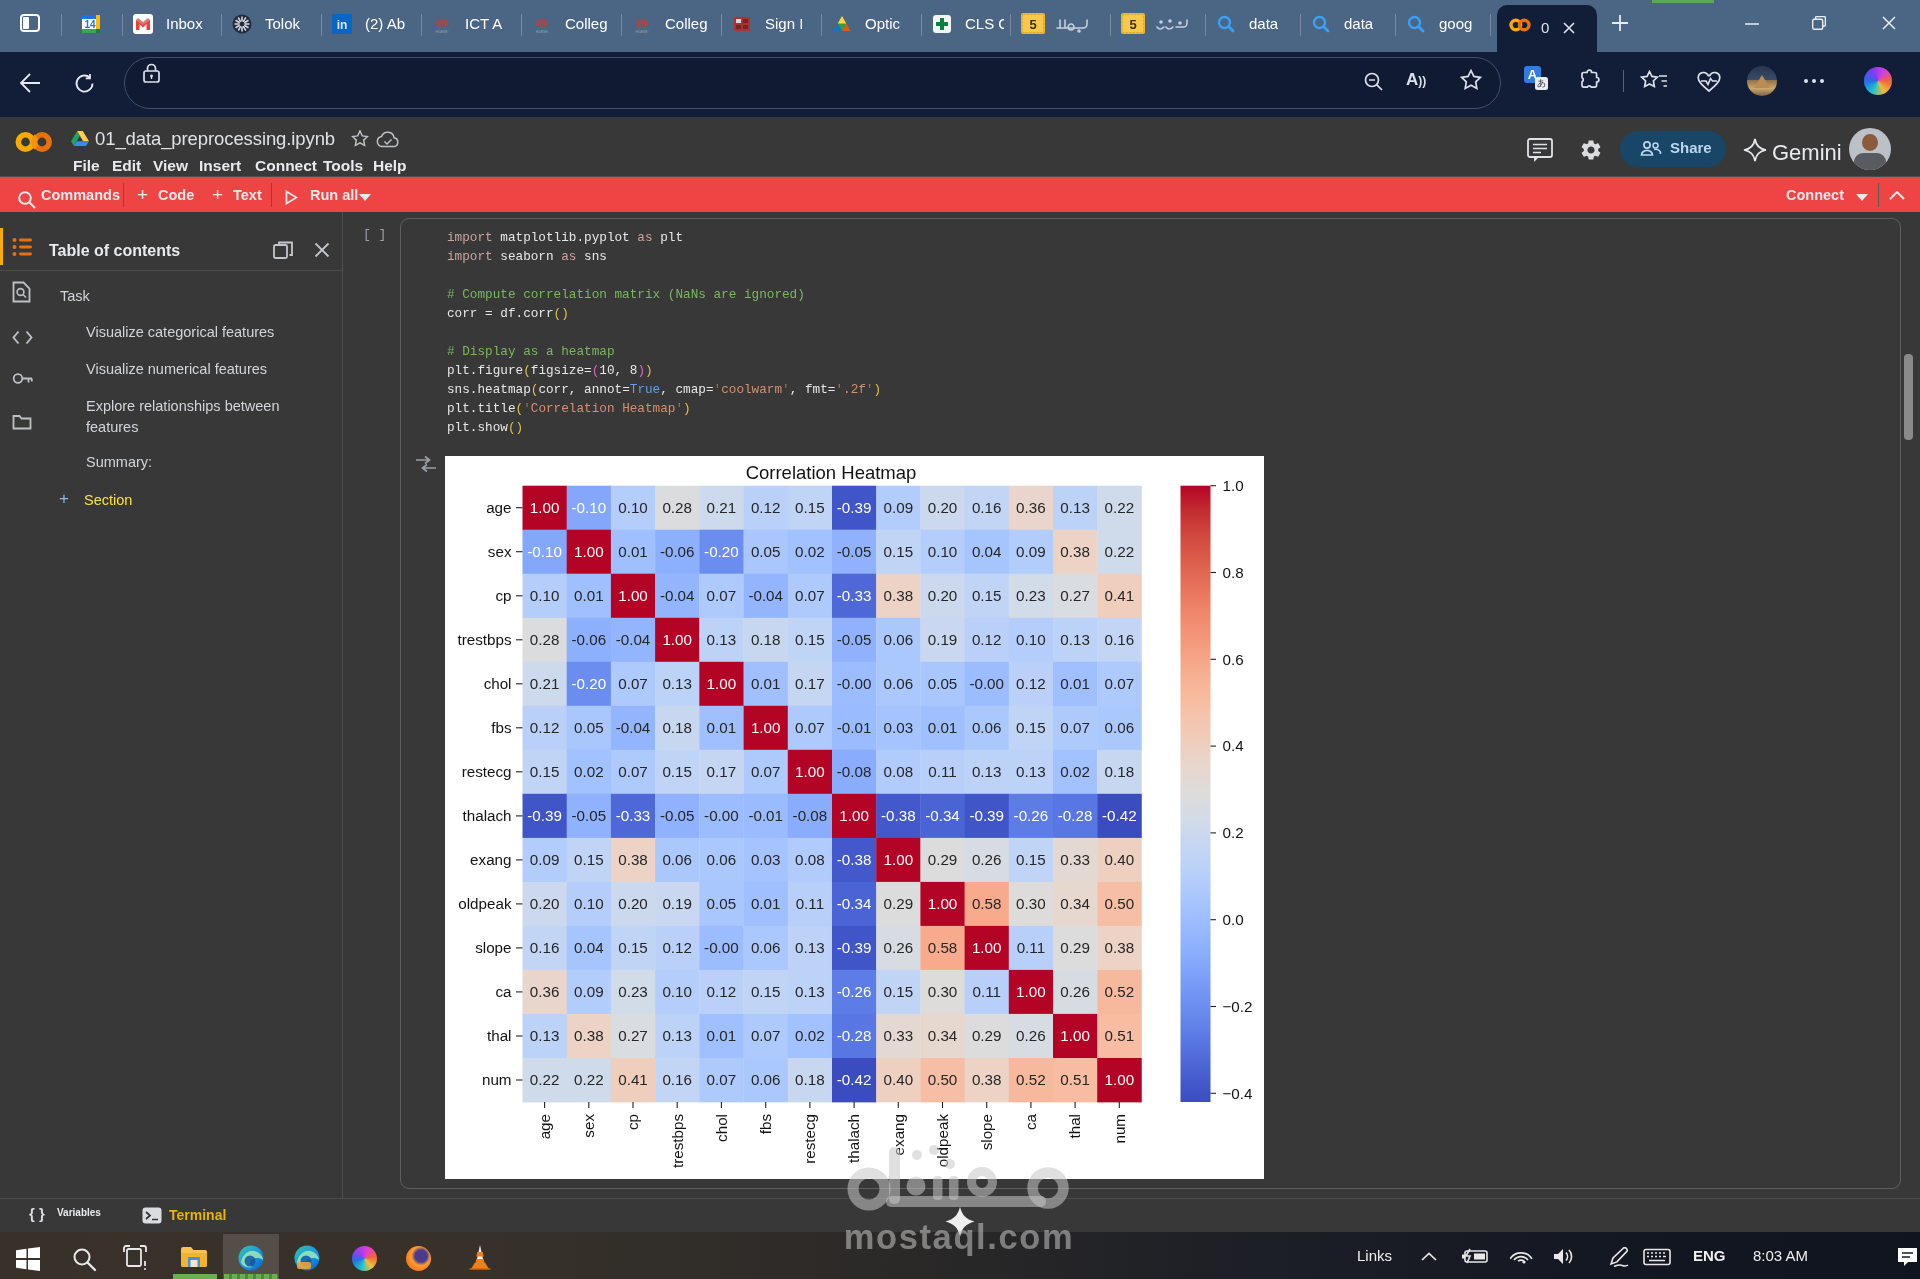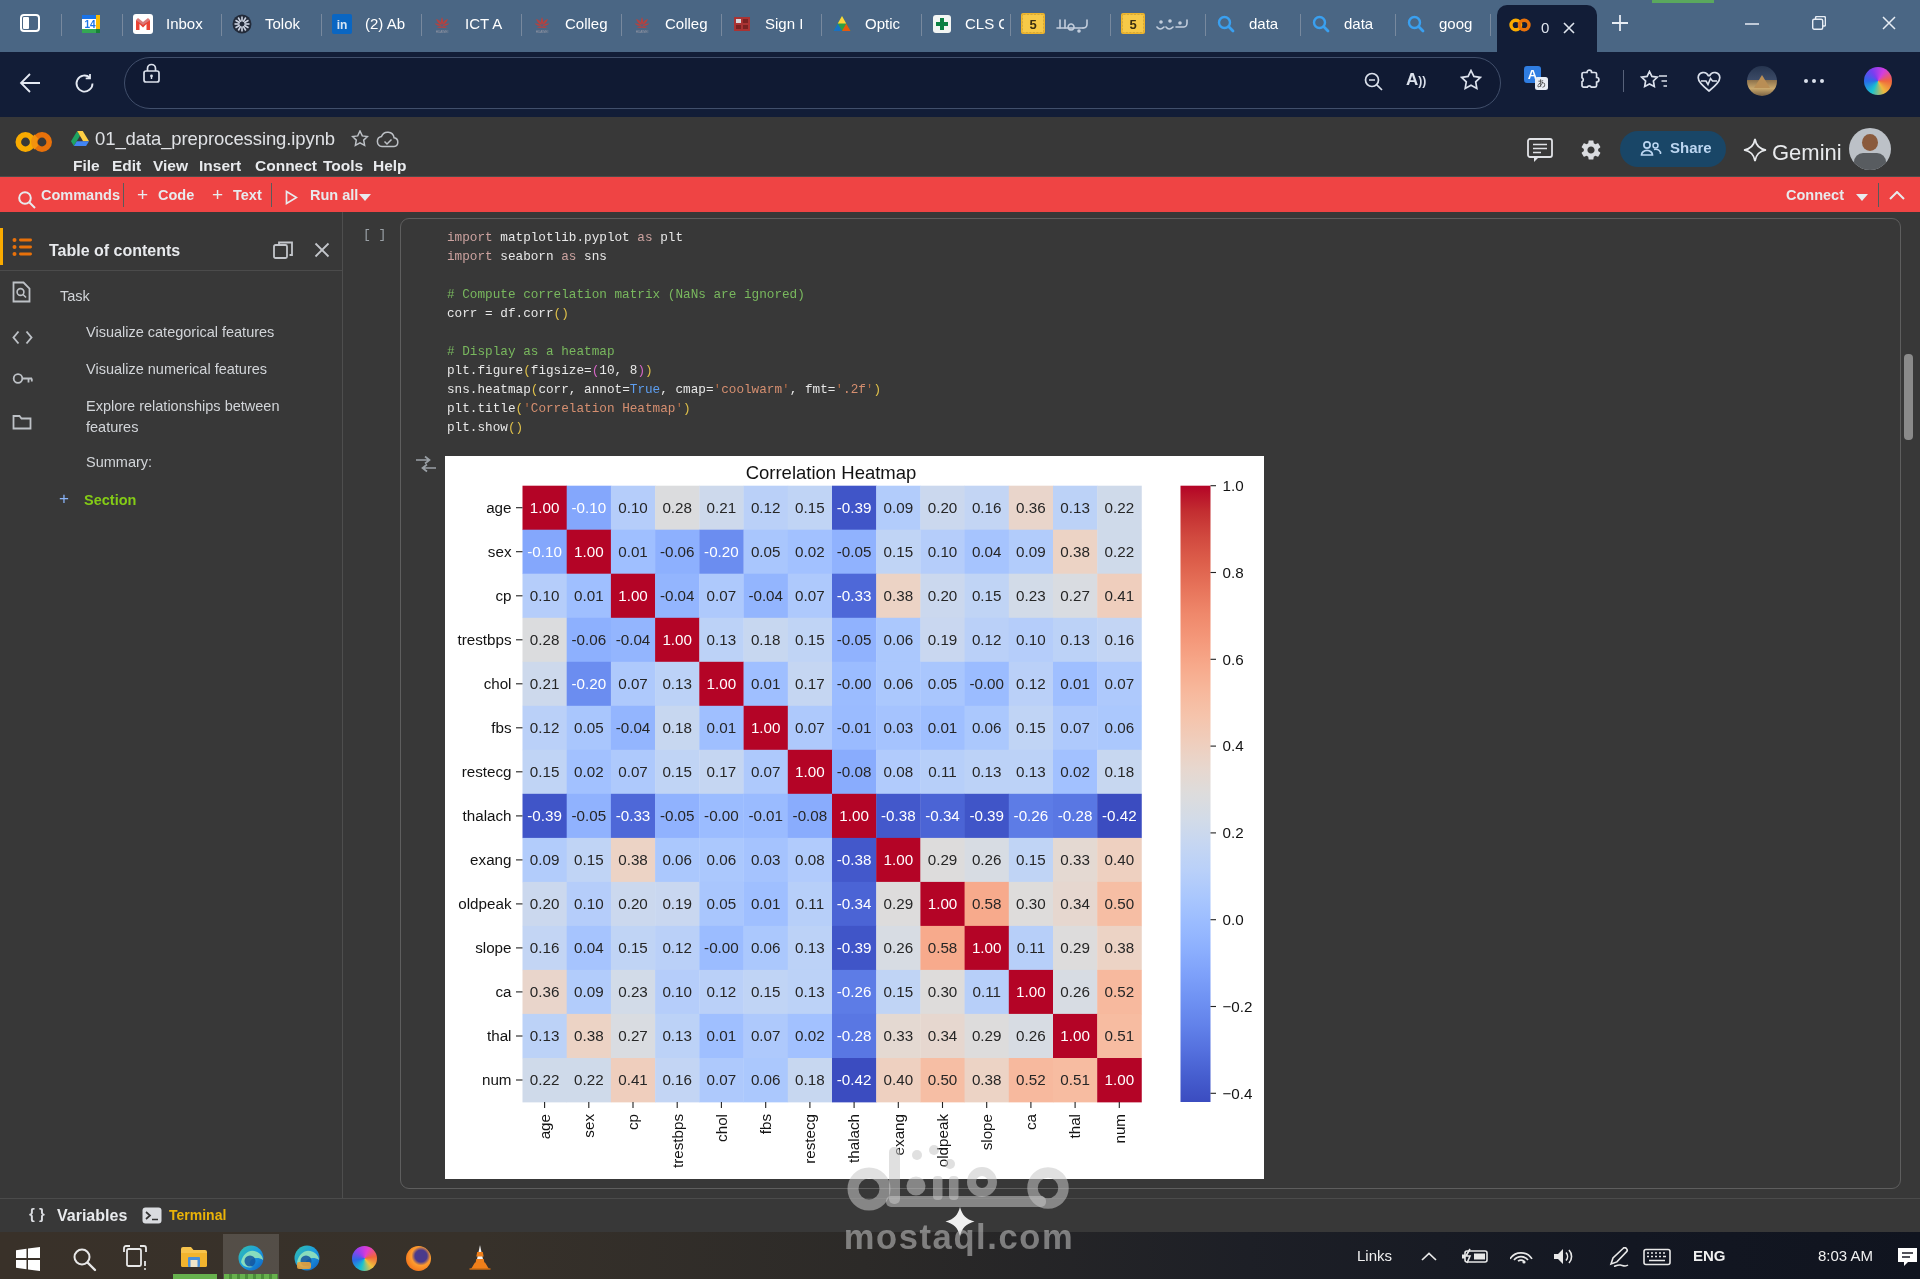--- a/index.html
+++ b/index.html
@@ -380,21 +380,21 @@
 <svg width="16" height="16" viewBox="0 0 16 16" style="position:absolute;left:314px;top:242px">
     <path d="M1.5 1.5 L14.5 14.5 M14.5 1.5 L1.5 14.5" stroke="#c3c6cb" stroke-width="1.8"></path>
   </svg>
 <div style="position:absolute;left:0px;top:270px;width:342px;height:1px;background:#4b4b4b"></div>
 <div class="toci" style="left:60px;top:286px">Task</div>
 <div class="toci" style="left:86px;top:322px">Visualize categorical features</div>
 <div class="toci" style="left:86px;top:359px">Visualize numerical features</div>
 <div class="toci" style="left:86px;top:396px">Explore relationships between<br>features</div>
 <div class="toci" style="left:86px;top:452px">Summary:</div>
 <div style="position:absolute;left:59px;top:489px;font-size:17px;color:#8ab4f8">+</div>
-<div class="toci" style="left:84px;top:490px;color:#84cc16;font-weight:700">Section</div>
+<div class="toci" style="left:84px;top:490px;color:#fde047;font-weight:400">Section</div>
 <div style="position:absolute;left:342px;top:212px;width:1px;height:986px;background:#4e4e4e"></div>
 <div class="cell"></div>
 <div style="position:absolute;left:363px;top:227px;font-family:'Liberation Mono',monospace;font-size:13px;color:#9aa0a6">[ ]</div>
 <pre class="code"><i class="k">import</i><i class="w"> matplotlib.pyplot</i><i class="k"> as</i><i class="w"> plt</i>
 <i class="k">import</i><i class="w"> seaborn</i><i class="k"> as</i><i class="w"> sns</i>
 
 <i class="c"># Compute correlation matrix (NaNs are ignored)</i>
 <i class="w">corr = df.corr</i><i class="y">()</i>
 
 <i class="c"># Display as a heatmap</i>
@@ -900,21 +900,21 @@
       <line x1="765.5" y1="463.7" x2="771.0" y2="463.7" stroke="#222" stroke-width="1.1"></line>
       <text x="777.5" y="469.0" font-family="Liberation Sans" font-size="15.2" fill="#131313">0.0</text>
       <line x1="765.5" y1="550.5" x2="771.0" y2="550.5" stroke="#222" stroke-width="1.1"></line>
       <text x="777.5" y="555.8" font-family="Liberation Sans" font-size="15.2" fill="#131313">−0.2</text>
       <line x1="765.5" y1="637.3" x2="771.0" y2="637.3" stroke="#222" stroke-width="1.1"></line>
       <text x="777.5" y="642.6" font-family="Liberation Sans" font-size="15.2" fill="#131313">−0.4</text>
     </svg></div>
 <div style="position:absolute;left:1904px;top:354px;width:9px;height:86px;border-radius:4px;background:#8a8a8a"></div>
 <div class="bbar">
     <div style="position:absolute;left:29px;top:6px;font-size:15px;font-weight:bold;color:#dadce0">{ }</div>
-    <div style="position:absolute;left:57px;top:8px;font-size:16px;font-weight:bold;color:#e8eaed">Variables</div>
+    <div style="position:absolute;left:57px;top:8px;font-size:10px;font-weight:bold;color:#e8eaed">Variables</div>
     <svg width="20" height="17" viewBox="0 0 20 17" style="position:absolute;left:142px;top:8px">
       <rect x="0.5" y="0.5" width="19" height="16" rx="3" fill="#dadce0"></rect>
       <path d="M4 5 l4 3.5-4 3.5 M10 12.5 h6" stroke="#333" stroke-width="1.7" fill="none"></path>
     </svg>
     <div style="position:absolute;left:169px;top:8px;font-size:14px;font-weight:bold;color:#eab308">Terminal</div>
   </div>
 <div class="taskbar">
     <div style="position:absolute;left:223px;top:2px;width:56px;height:45px;background:rgba(255,255,255,0.14)"></div>
     <svg width="26" height="26" viewBox="0 0 26 26" style="position:absolute;left:15px;top:14px;">
       <g fill="#fff">
@@ -999,21 +999,21 @@
     </svg>
     <svg width="24" height="20" viewBox="0 0 24 20" style="position:absolute;left:1608px;top:15px">
       <path d="M3 17 l2-6 10-9.5 a2.4 2.4 0 0 1 3.4 3.4 L8.9 14.9z" fill="none" stroke="#e8e8e8" stroke-width="1.6"></path>
       <path d="M20 18 c-2.5 2-5 .5-7.5 0 s-5 1-6.5 1.5" stroke="#e8e8e8" stroke-width="1.5" fill="none"></path>
     </svg>
     <svg width="28" height="18" viewBox="0 0 28 18" style="position:absolute;left:1643px;top:16px">
       <rect x="1" y="1.5" width="26" height="15" rx="2" fill="none" stroke="#e8e8e8" stroke-width="1.6"></rect>
       <path d="M4 5 h2 M8 5 h2 M12 5 h2 M16 5 h2 M20 5 h2 M24 5 h0 M4 8.5 h2 M8 8.5 h2 M12 8.5 h2 M16 8.5 h2 M20 8.5 h3 M6 12.5 h16" stroke="#e8e8e8" stroke-width="1.5"></path>
     </svg>
     <div class="tray" style="left:1693px;font-size:15px;font-weight:bold">ENG</div>
-    <div class="tray" style="left:1818px;font-size:15px">8:03 AM</div>
+    <div class="tray" style="left:1753px;font-size:15px">8:03 AM</div>
     <svg width="23" height="21" viewBox="0 0 23 21" style="position:absolute;left:1896px;top:14px">
       <path d="M2 2 h19 v14 h-9 l-4 4 v-4 H2z" fill="#fff"></path>
       <path d="M6 7 h11 M6 11 h8" stroke="#1a1a24" stroke-width="1.6"></path>
     </svg>
   </div>
 <svg style="position:absolute;left:0;top:0;z-index:50" width="1920" height="1279">
     <g fill="rgba(198,198,198,0.55)">
       <circle cx="869" cy="1189" r="16" fill="none" stroke="rgba(198,198,198,0.55)" stroke-width="11"></circle>
       <rect x="889" y="1147" width="11" height="57" rx="5"></rect>
       <rect x="886" y="1196" width="160" height="11" rx="5"></rect>

